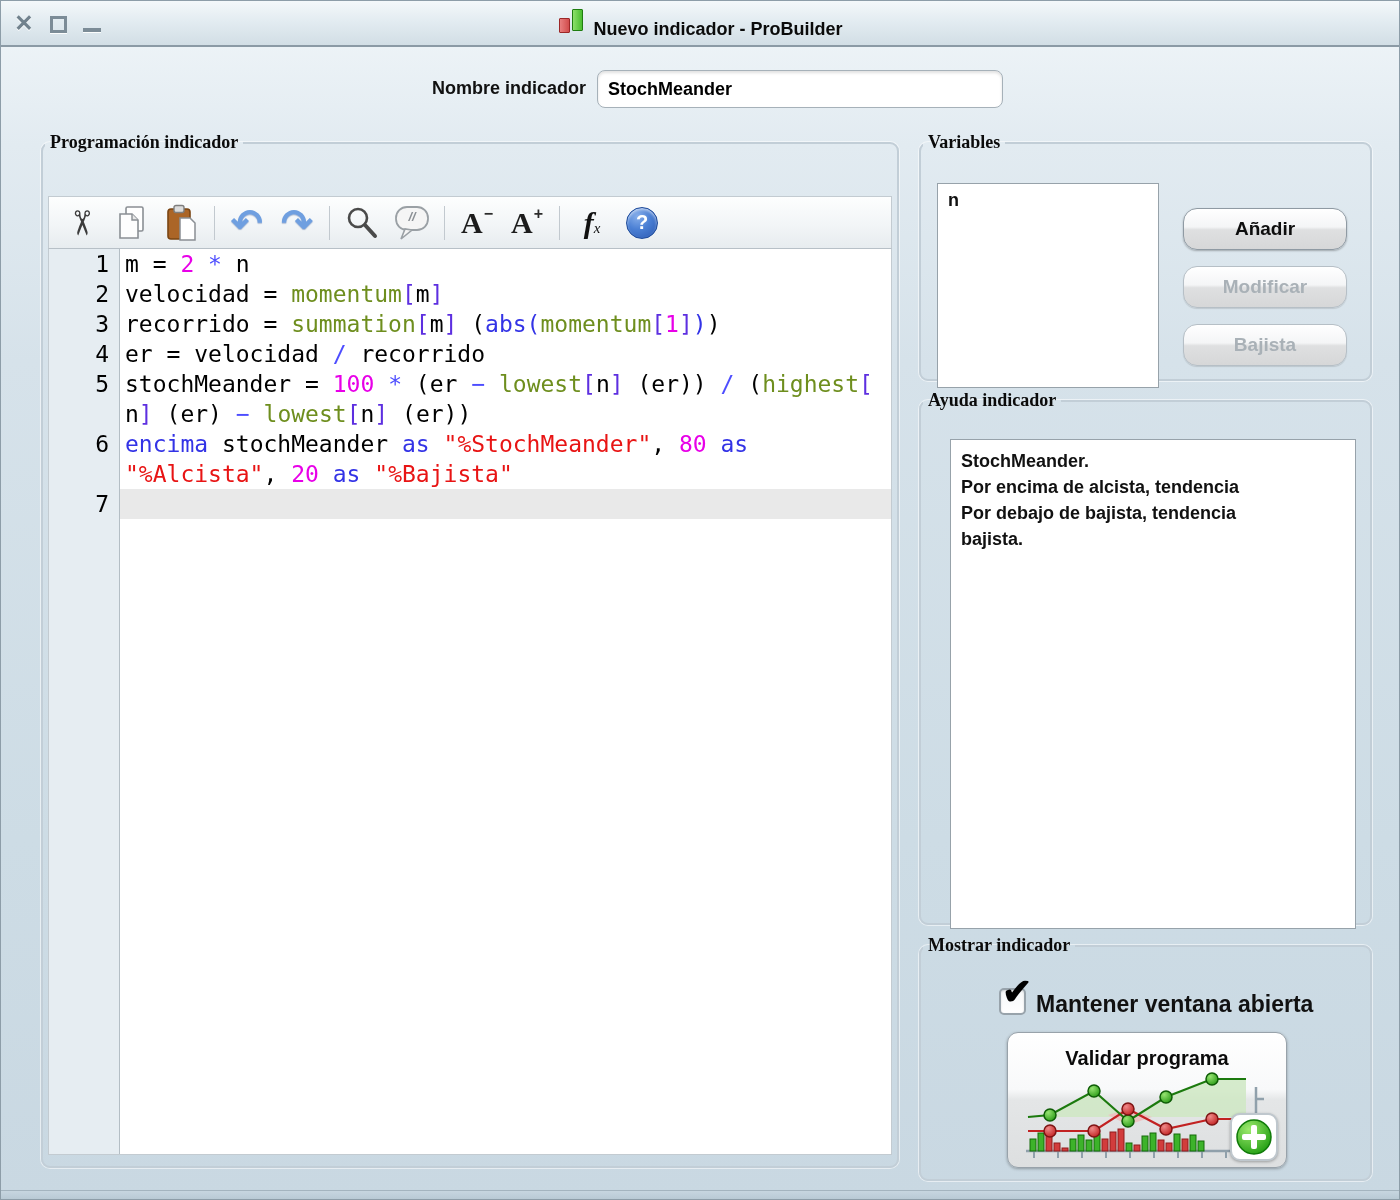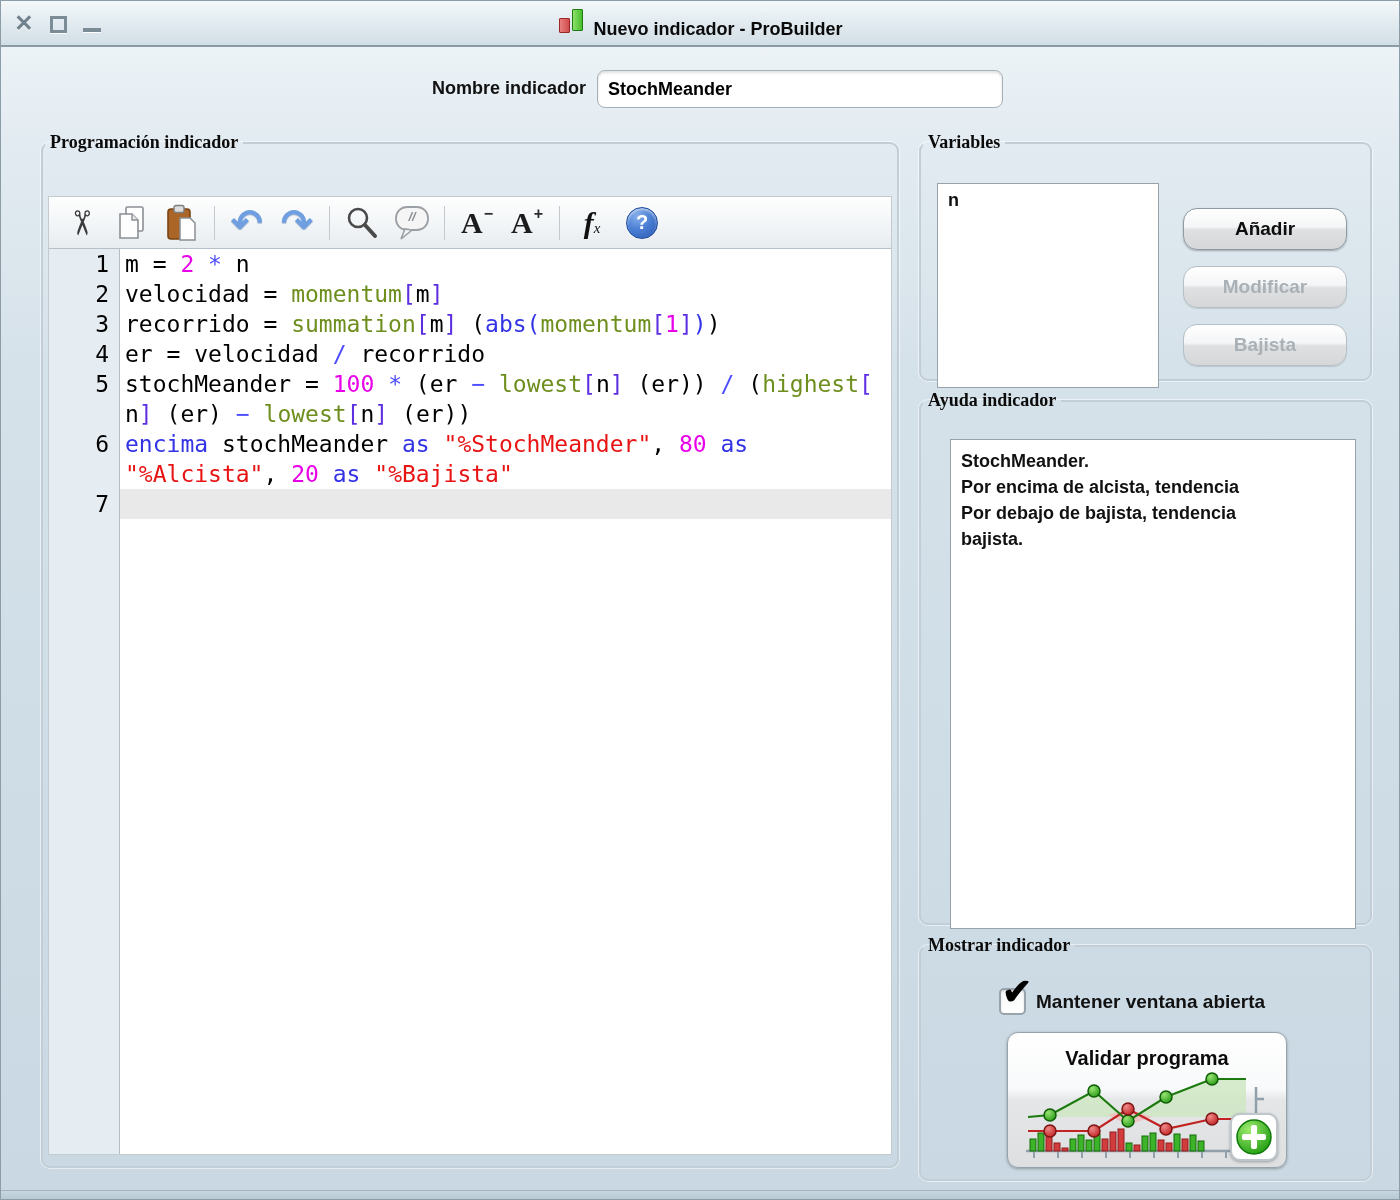--- a/index.html
+++ b/index.html
@@ -107,21 +107,21 @@
     background:#fff;border:1px solid #97a2aa;
     font-size:18px;font-weight:bold;line-height:26px;padding:8px 10px;overflow:hidden;cursor:text;margin-left:15px;
   }
   
   .check-row{position:absolute;left:78px;top:32px;display:flex;align-items:flex-start;}
   .checkbox{
     position:relative;width:27px;height:27px;border:2px solid #98a3ab;border-radius:5px;
     background:linear-gradient(180deg,#f6f8f9,#ffffff);box-shadow:inset 0 1px 2px rgba(0,0,0,.15);cursor:pointer;flex:0 0 27px;
   }
   .checkbox .tick{position:absolute;left:1px;top:-16px;font-size:36px;font-weight:bold;color:#000;line-height:1;}
-  .check-label{font-size:19px;font-weight:bold;margin:3px 0 0 10px;}
+  .check-label{font-size:23px;font-weight:bold;margin:3px 0 0 10px;}
   .validate-btn{
     position:absolute;left:86px;top:76px;width:280px;height:136px;border-radius:11px;
     border:1px solid #98a2aa;
     background:linear-gradient(180deg,#ffffff 0%,#f8f9fa 42%,#e4e6e7 50%,#dddfe0 100%);
     box-shadow:0 1px 3px rgba(0,0,0,.3);cursor:pointer;padding:0;overflow:visible;
   }
   .validate-label{position:absolute;top:14px;left:0;width:100%;text-align:center;
     font-family:"Liberation Sans",sans-serif;font-size:20px;font-weight:bold;color:#0b0b0b;}
   .vchart{position:absolute;left:12px;top:34px;}
   .plus-badge{

